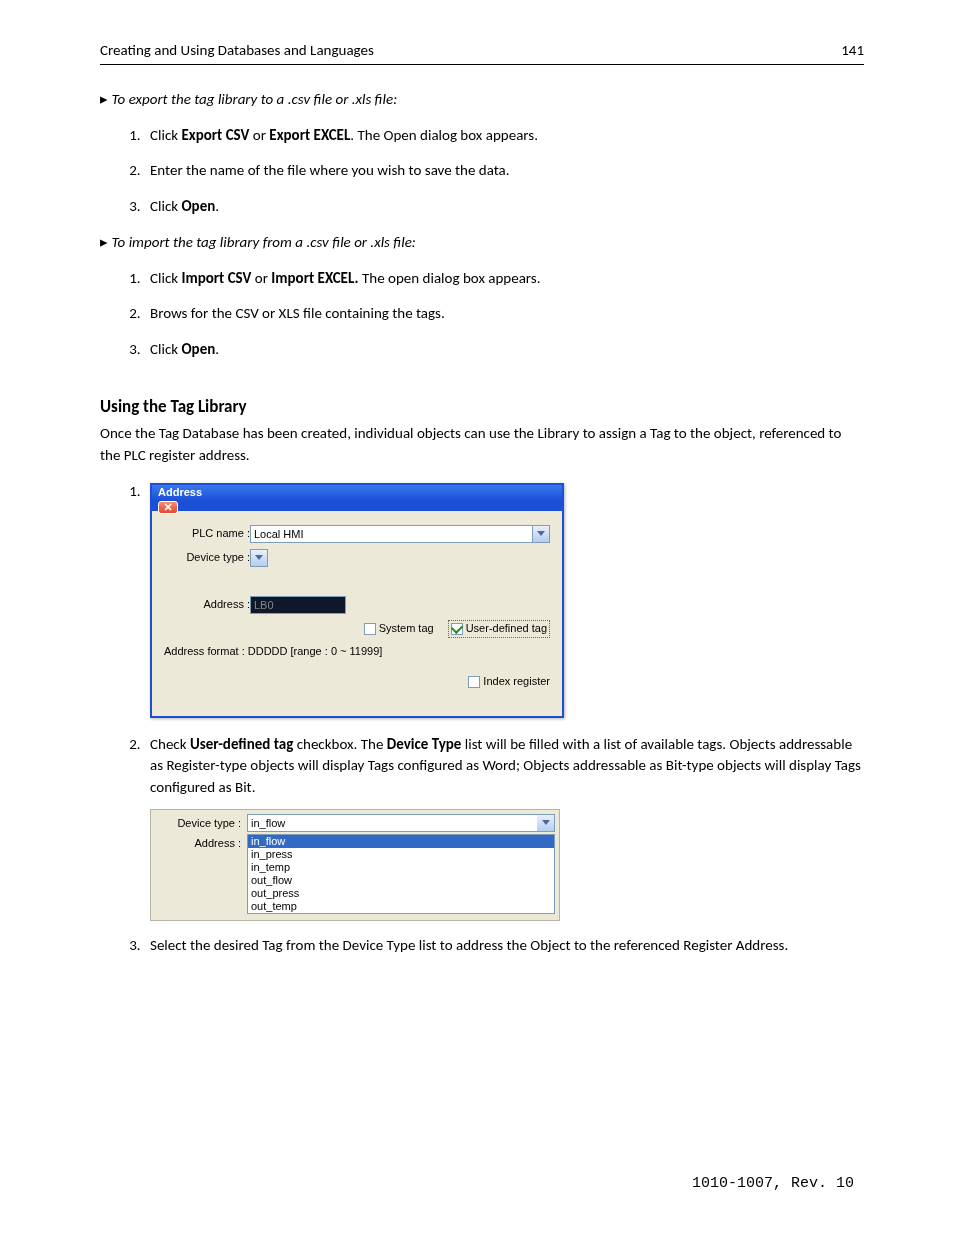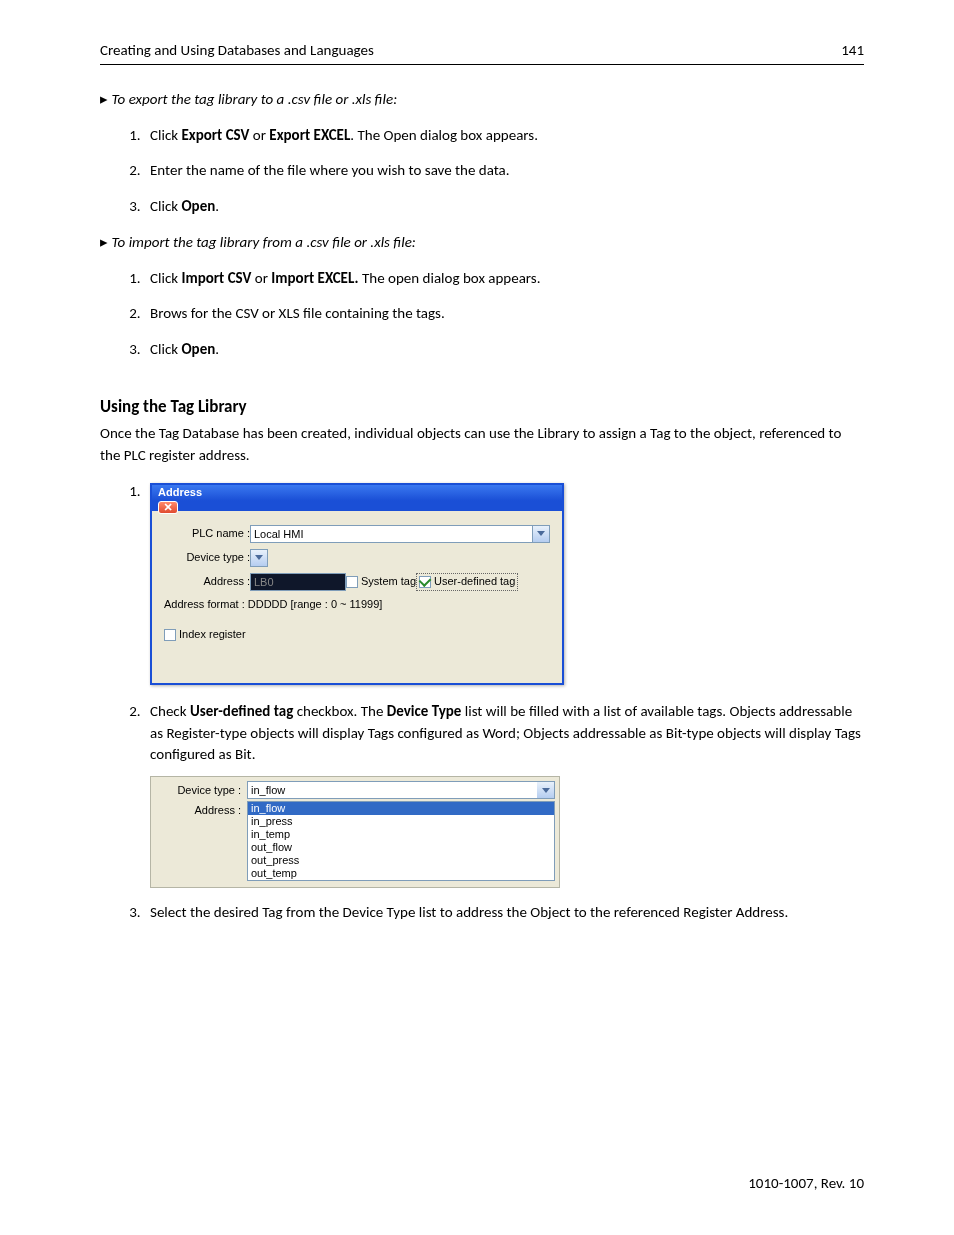--- a/index.html
+++ b/index.html
@@ -215,21 +215,22 @@
     padding: 0 3px;
     cursor: pointer;
   }
   .mini-list .opt.sel {
     background: #316ac5;
     color: #fff;
   }
   .footer {
     position: fixed;
     bottom: 40px;
-    right: 90px;
+    right: 100px;
+    font-family: Liberation Mono, monospace;
   }
   b { font-weight: bold; }
 </style>
 </head>
 <body>
 
 <div class="header">
   <span>Creating and Using Databases and Languages</span>
   <span>141</span>
 </div>
@@ -277,33 +278,33 @@
           <div class="dlg-label">Device type :</div>
           <div class="dlg-dropdown-btn">
               <svg viewBox="0 0 8 5">
                 <path d="M0 0 L8 0 L4 5 Z" fill="#4a6a9a"></path>
               </svg>
             </div>
         </div>
         <div class="dlg-row">
           <div class="dlg-label">Address :</div>
           <input class="dlg-input disabled" style="width: 96px;" value="LB0">
-          <div style="flex:1;display:flex;justify-content:flex-start;">
+          <div style="flex:1;display:flex;justify-content:flex-end;gap:14px;margin-top:47px;">
             <label style="display:flex;align-items:center;">
                 <span class="chk"></span>
                 <span>System tag</span>
               </label>
             <span class="dotted-box">
                 <span class="chk checked"></span>
                 <span>User-defined tag</span>
               </span>
           </div>
         </div>
         <div style="margin:4px 0 14px 0;">Address format : DDDDD [range : 0 ~ 11999]</div>
-        <div style="display:flex;justify-content:flex-start;margin-bottom:32px;">
+        <div style="display:flex;justify-content:flex-end;margin-bottom:18px;">
           <label style="display:flex;align-items:center;">
               <span class="chk"></span>
               <span>Index register</span>
             </label>
         </div>
       </div>
     </div>
   </li>
 
   <li>

